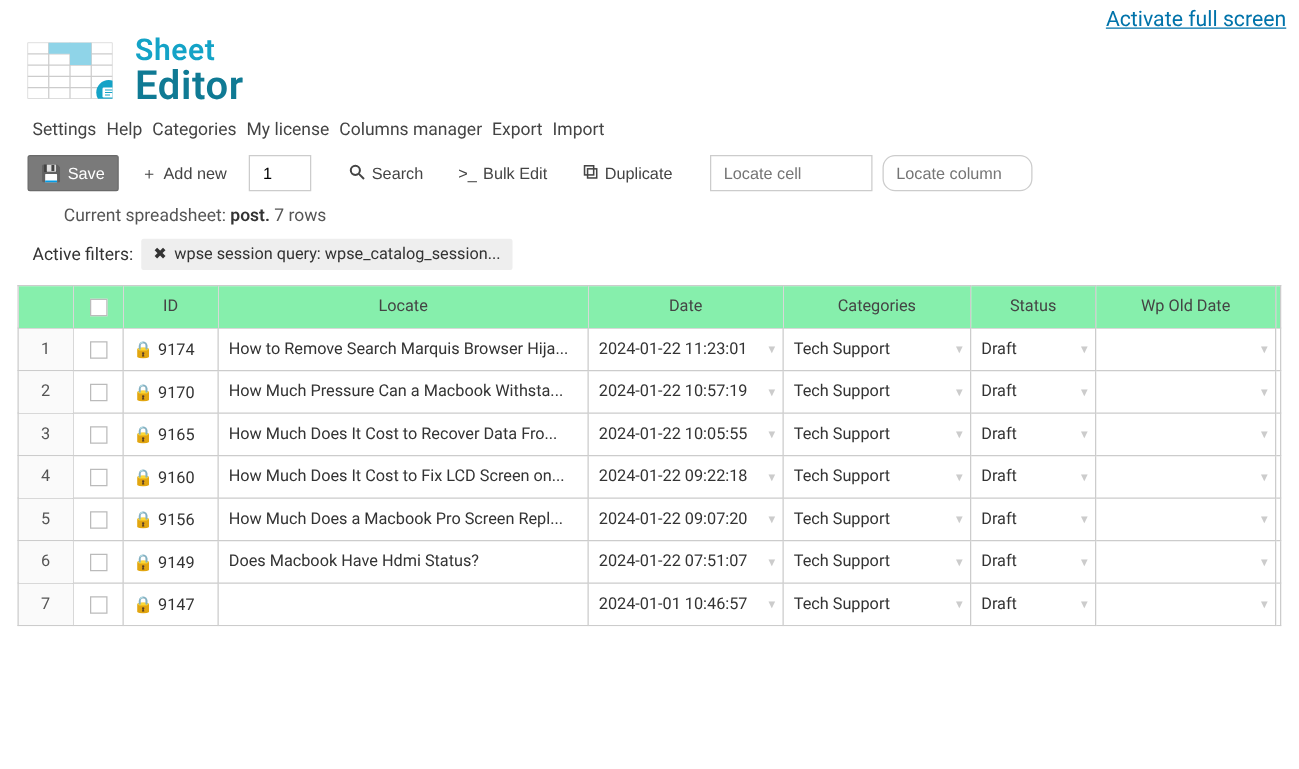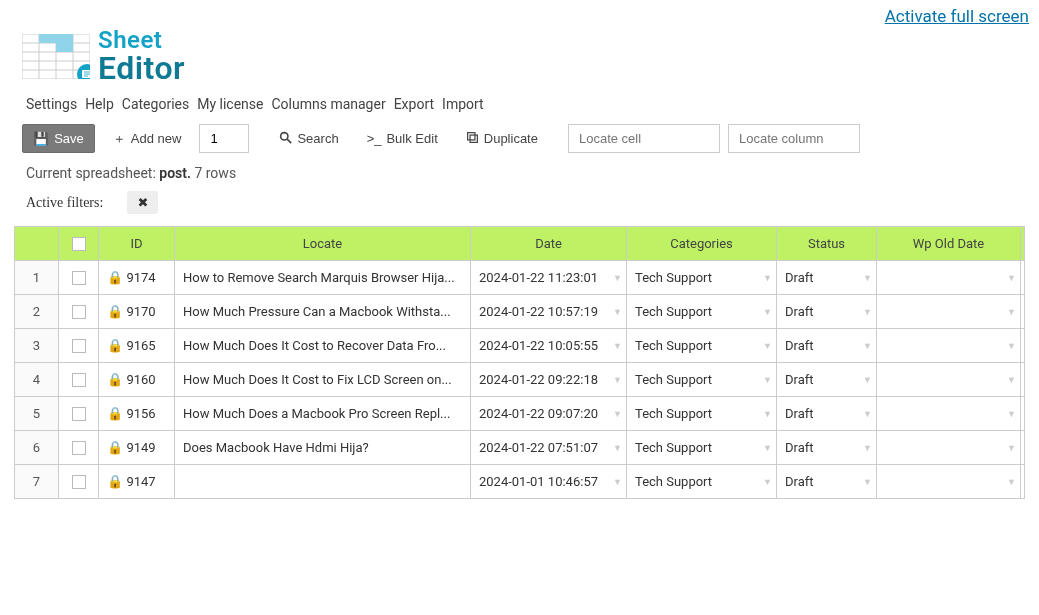--- a/index.html
+++ b/index.html
@@ -19,21 +19,21 @@
     }
     .top-link a {
       color: #0073aa;
       text-decoration: underline;
       font-size: 17px;
       cursor: pointer;
     }
     .logo-area {
       display: flex;
       align-items: center;
-      gap: 8px;
+      gap: 18px;
       padding: 0 22px 12px 22px;
     }
     .logo-grid {
       width: 68px;
       height: 45px;
       position: relative;
     }
     .logo-grid-svg {
       width: 68px;
       height: 45px;
@@ -95,41 +95,41 @@
     .icon {
       display: inline-block;
       font-style: normal;
       font-size: 13px;
       line-height: 1;
     }
     .input {
       padding: 6px 10px;
       border: 1px solid #ccc;
       font-size: 13px;
-      width: 152px;
+      width: 130px;
     }
     .input-sm {
       width: 50px;
     }
     .spreadsheet-info {
       padding: 0 26px 10px 26px;
       font-size: 14px;
       color: #555;
+      margin-left: 25px;
     }
     .spreadsheet-info strong {
       font-weight: 600;
       color: #333;
     }
     .active-filters {
       display: flex;
       align-items: center;
-      gap: 24px;
+      gap: 6px;
       padding: 0 26px 12px 26px;
       font-size: 14px;
-      font-family: Liberation Serif, serif;
     }
     .chip {
       display: inline-flex;
       align-items: center;
       gap: 6px;
       background: #eee;
       padding: 5px 10px;
       border-radius: 2px;
       font-size: 13px;
       cursor: pointer;
@@ -147,21 +147,21 @@
       padding: 6px 8px;
       text-align: left;
       font-size: 13px;
       white-space: nowrap;
       overflow: hidden;
       text-overflow: ellipsis;
       position: relative;
       height: 34px;
     }
     th {
-      background: #bef264;
+      background: #86efac;
       font-weight: 400;
       text-align: center;
       color: #444;
     }
     .rownum {
       text-align: center;
       background: #fafafa;
       color: #555;
     }
     .checkbox-cell {
@@ -262,31 +262,32 @@
     <span>Bulk Edit</span>
   </button>
   <button class="btn btn-flat">
     <span class="icon"><svg width="13" height="13" viewBox="0 0 16 16">
           <rect x="2" y="2" width="9" height="9" fill="none" stroke="#444" stroke-width="1.5"></rect>
           <rect x="5" y="5" width="9" height="9" fill="none" stroke="#444" stroke-width="1.5"></rect>
         </svg></span>
     <span>Duplicate</span>
   </button>
   <input class="input" style="margin-left: 12px;" placeholder="Locate cell">
-  <input class="input" style="width: 132px;" placeholder="Locate column">
+  <input class="input" style="width: 120px; border-radius: 10px;" placeholder="Locate column">
 </div>
 
 <div class="spreadsheet-info">
   <span>Current spreadsheet: </span><strong>post.</strong><span> 7 rows</span>
 </div>
 
 <div class="active-filters">
   <span>Active filters:</span>
   <span class="chip">
     <span class="icon">✖</span>
+    <span>wpse session query: wpse_catalog_session...</span>
   </span>
 </div>
 
 <div class="table-wrap">
 <table>
   <colgroup>
     <col class="c-rownum">
         <col class="c-check">
         <col class="c-id">
         <col class="c-title">
@@ -372,21 +373,21 @@
           <td>Draft<span class="dropdown-arrow">▼</span></td>
           <td>
             <span class="dropdown-arrow">▼</span>
           </td>
           <td></td>
         </tr>
         <tr>
           <td class="rownum">6</td>
           <td class="checkbox-cell"><span class="checkbox-box"></span></td>
           <td><span class="lock-icon">🔒</span> 9149</td>
-          <td>Does Macbook Have Hdmi Hija?</td>
+          <td>Does Macbook Have Hdmi Status?</td>
           <td>2024-01-22 07:51:07<span class="dropdown-arrow">▼</span></td>
           <td>Tech Support<span class="dropdown-arrow">▼</span></td>
           <td>Draft<span class="dropdown-arrow">▼</span></td>
           <td>
             <span class="dropdown-arrow">▼</span>
           </td>
           <td></td>
         </tr>
         <tr>
           <td class="rownum">7</td>

